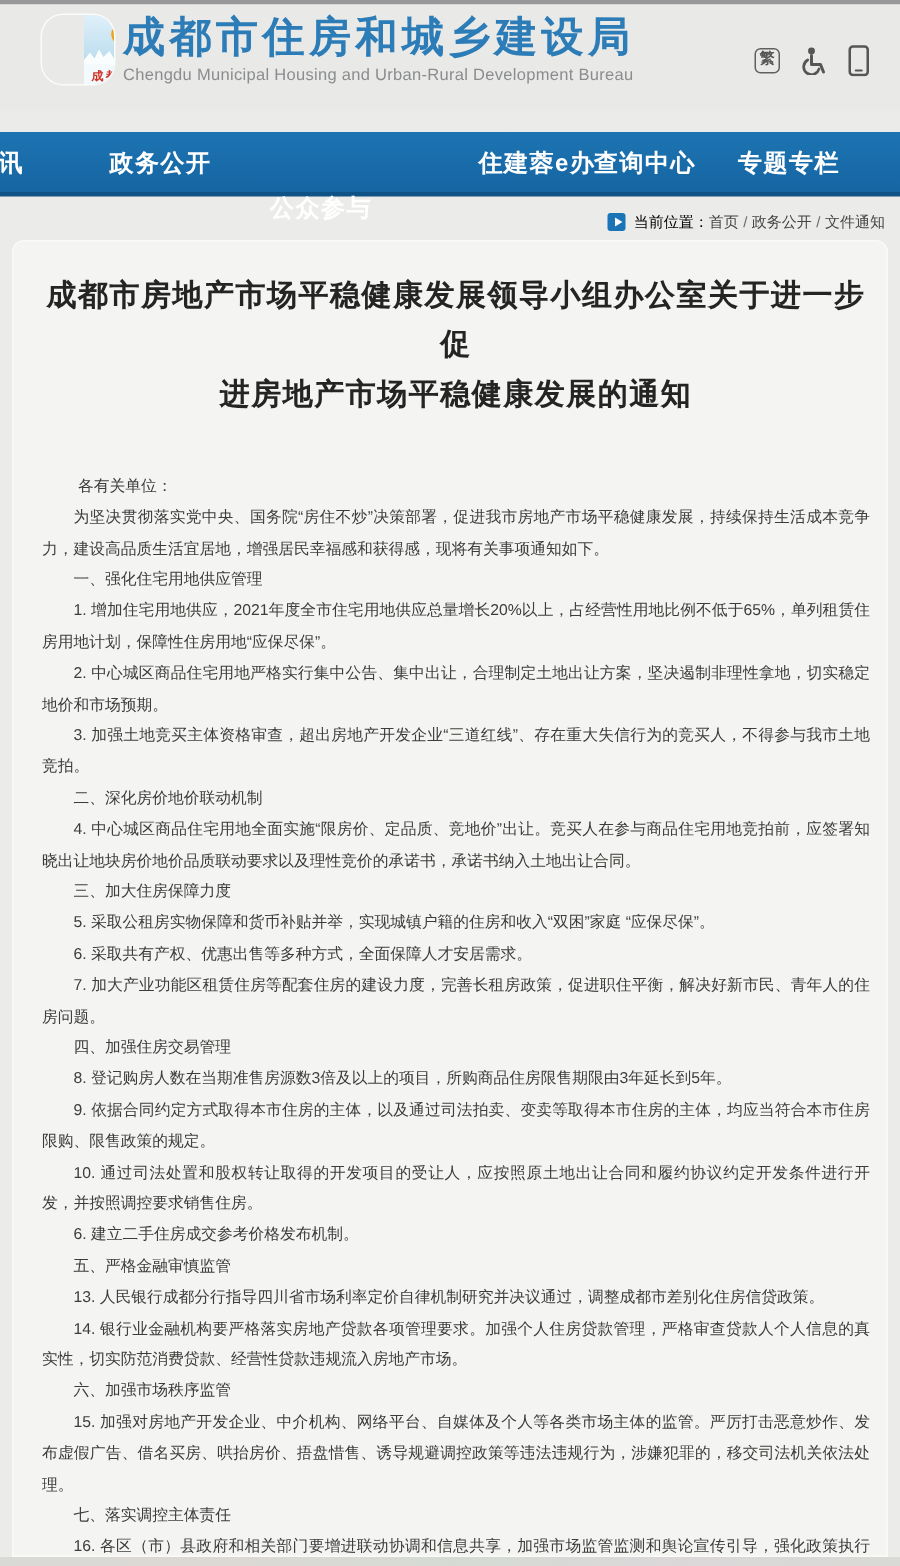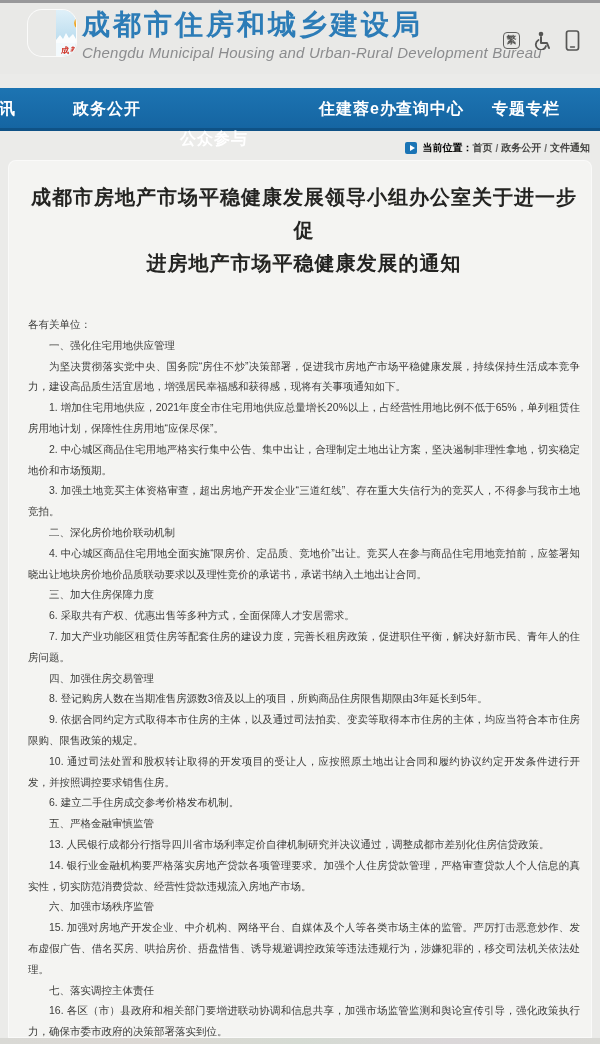--- a/index.html
+++ b/index.html
@@ -7,49 +7,49 @@
   .screen { position:relative; width:600px; height:1044px; background:#ebebe9; overflow:hidden; }
 
   
   .top-edge { position:absolute; top:0; left:0; width:600px; height:3px; background:#98989a; }
 
   
   .header { position:absolute; top:3px; left:0; width:600px; height:71px; background:#e9e9e7; }
   .logo { position:absolute; left:28px; top:7px; width:48px; height:46px; border-radius:14px; overflow:hidden; box-shadow:0 0 0 1px rgba(255,255,255,.8);padding-left:28px; }
   .brand { position:absolute; left:82px; top:6px; }
   .brand-title { font-size:28px; font-weight:bold; color:#2c7cb7; letter-spacing:3px; line-height:32px; white-space:nowrap; }
-  .brand-sub { font-size:15px; font-style:italic; color:#8b8c8e; letter-spacing:.2px; margin-top:3px; white-space:nowrap; }
+  .brand-sub { font-size:11px; color:#8b8c8e; letter-spacing:.2px; margin-top:3px; white-space:nowrap; }
   .header-tools { position:absolute; right:20px; top:27px; display:flex; align-items:center; gap:13px; }
   .tool-box { width:17px; height:17px; border:1.5px solid #60605e; border-radius:4px; color:#565654; font-size:10px; line-height:14px; text-align:center; font-weight:bold; }
   .tool-svg { display:block; }
 
   
   .nav { position:absolute; top:88px; left:0; width:600px; height:43px; background:linear-gradient(#1d74b2,#1565a2); border-bottom:3px solid #0f5286; }
   .nav span { position:absolute; top:11px; color:#ffffff; font-size:16px; font-weight:bold; letter-spacing:1px; white-space:nowrap; cursor:pointer; }
   .nav .i0 { left:-18px; }
   .nav .i1 { left:107px; transform:translateX(-50%); }
   .nav .i2 { left:214px; transform:translateX(-50%);margin-top:30px; }
   .nav .i3 { left:322px; transform:translateX(-50%);margin-left:36px; }
   .nav .i4 { left:430px; transform:translateX(-50%);text-align:center; }
   .nav .i5 { left:526px; transform:translateX(-50%); }
 
   
-  .crumb-row { position:absolute; top:131px; left:0; width:600px; height:29px; background:#ecece a;font-weight:bold; }
+  .crumb-row { position:absolute; top:131px; left:0; width:600px; height:29px; background:#ecece a; }
   .crumb { position:absolute; right:10px; top:10px; display:flex; align-items:center; font-size:10px; color:#45454 3; }
   .crumb-ic { width:12px; height:12px; background:#1a74b5; border-radius:2px; margin-right:5px; position:relative; }
   .crumb-ic::after { content:""; position:absolute; left:4.5px; top:3px; border-left:5px solid #ffffff; border-top:3px solid transparent; border-bottom:3px solid transparent; }
   .crumb a { color:#454543; text-decoration:none; cursor:pointer; }
   .crumb .sep { margin:0 3px; color:#6a6a68; }
 
   
   .card { position:absolute; left:8px; top:160px; width:584px; height:878px; background:#f4f4f2; border-radius:8px 8px 0 0; padding:21px 12px 0 20px; box-shadow:0 0 0 1px rgba(255,255,255,.5) inset; }
   .doc-title { text-align:center; font-size:20px; font-weight:bold; color:#242422; line-height:33px; letter-spacing:1px; }
   .doc-body { margin-top:34px; font-size:10.5px; line-height:20.8px; color:#3c3c3a; text-align:justify; }
   .doc-body p { text-indent:2em; }
-  .doc-body p.salute { text-indent:0; }
+  .doc-body p.salute { text-indent:0;margin-left:24px; }
 
   .bottom-strip { position:absolute; left:0; top:1038px; width:600px; height:6px; background:linear-gradient(90deg,#d9d9d5,#dcd8d4,#d5dbd3,#dbd7d9,#d9d9d5); }
 </style>
 </head>
 <body>
 
 <div class="screen">
 
   <div class="top-edge"></div>
 
@@ -110,28 +110,29 @@
     </div>
   </div>
 
   <div class="card">
     <div class="doc-title">
       <div>成都市房地产市场平稳健康发展领导小组办公室关于进一步促</div>
       <div>进房地产市场平稳健康发展的通知</div>
     </div>
     <div class="doc-body">
       <p class="salute">各有关单位：</p>
-      <p>一、强化住宅用地供应管理</p>
-        <p>为坚决贯彻落实党中央、国务院“房住不炒”决策部署，促进我市房地产市场平稳健康发展，持续保持生活成本竞争力，建设高品质生活宜居地，增强居民幸福感和获得感，现将有关事项通知如下。</p>
+      <p>为坚决贯彻落实党中央、国务院“房住不炒”决策部署，促进我市房地产市场平稳健康发展，持续保持生活成本竞争力，建设高品质生活宜居地，增强居民幸福感和获得感，现将有关事项通知如下。</p>
+        <p>一、强化住宅用地供应管理</p>
         <p>1. 增加住宅用地供应，2021年度全市住宅用地供应总量增长20%以上，占经营性用地比例不低于65%，单列租赁住房用地计划，保障性住房用地“应保尽保”。</p>
         <p>2. 中心城区商品住宅用地严格实行集中公告、集中出让，合理制定土地出让方案，坚决遏制非理性拿地，切实稳定地价和市场预期。</p>
         <p>3. 加强土地竞买主体资格审查，超出房地产开发企业“三道红线”、存在重大失信行为的竞买人，不得参与我市土地竞拍。</p>
         <p>二、深化房价地价联动机制</p>
         <p>4. 中心城区商品住宅用地全面实施“限房价、定品质、竞地价”出让。竞买人在参与商品住宅用地竞拍前，应签署知晓出让地块房价地价品质联动要求以及理性竞价的承诺书，承诺书纳入土地出让合同。</p>
         <p>三、加大住房保障力度</p>
+        <p>5. 采取公租房实物保障和货币补贴并举，实现城镇户籍的住房和收入“双困”家庭  “应保尽保”。</p>
         <p>6. 采取共有产权、优惠出售等多种方式，全面保障人才安居需求。</p>
         <p>7. 加大产业功能区租赁住房等配套住房的建设力度，完善长租房政策，促进职住平衡，解决好新市民、青年人的住房问题。</p>
         <p>四、加强住房交易管理</p>
         <p>8. 登记购房人数在当期准售房源数3倍及以上的项目，所购商品住房限售期限由3年延长到5年。</p>
         <p>9. 依据合同约定方式取得本市住房的主体，以及通过司法拍卖、变卖等取得本市住房的主体，均应当符合本市住房限购、限售政策的规定。</p>
         <p>10. 通过司法处置和股权转让取得的开发项目的受让人，应按照原土地出让合同和履约协议约定开发条件进行开发，并按照调控要求销售住房。</p>
         <p>6. 建立二手住房成交参考价格发布机制。</p>
         <p>五、严格金融审慎监管</p>
         <p>13. 人民银行成都分行指导四川省市场利率定价自律机制研究并决议通过，调整成都市差别化住房信贷政策。</p>
         <p>14. 银行业金融机构要严格落实房地产贷款各项管理要求。加强个人住房贷款管理，严格审查贷款人个人信息的真实性，切实防范消费贷款、经营性贷款违规流入房地产市场。</p>

